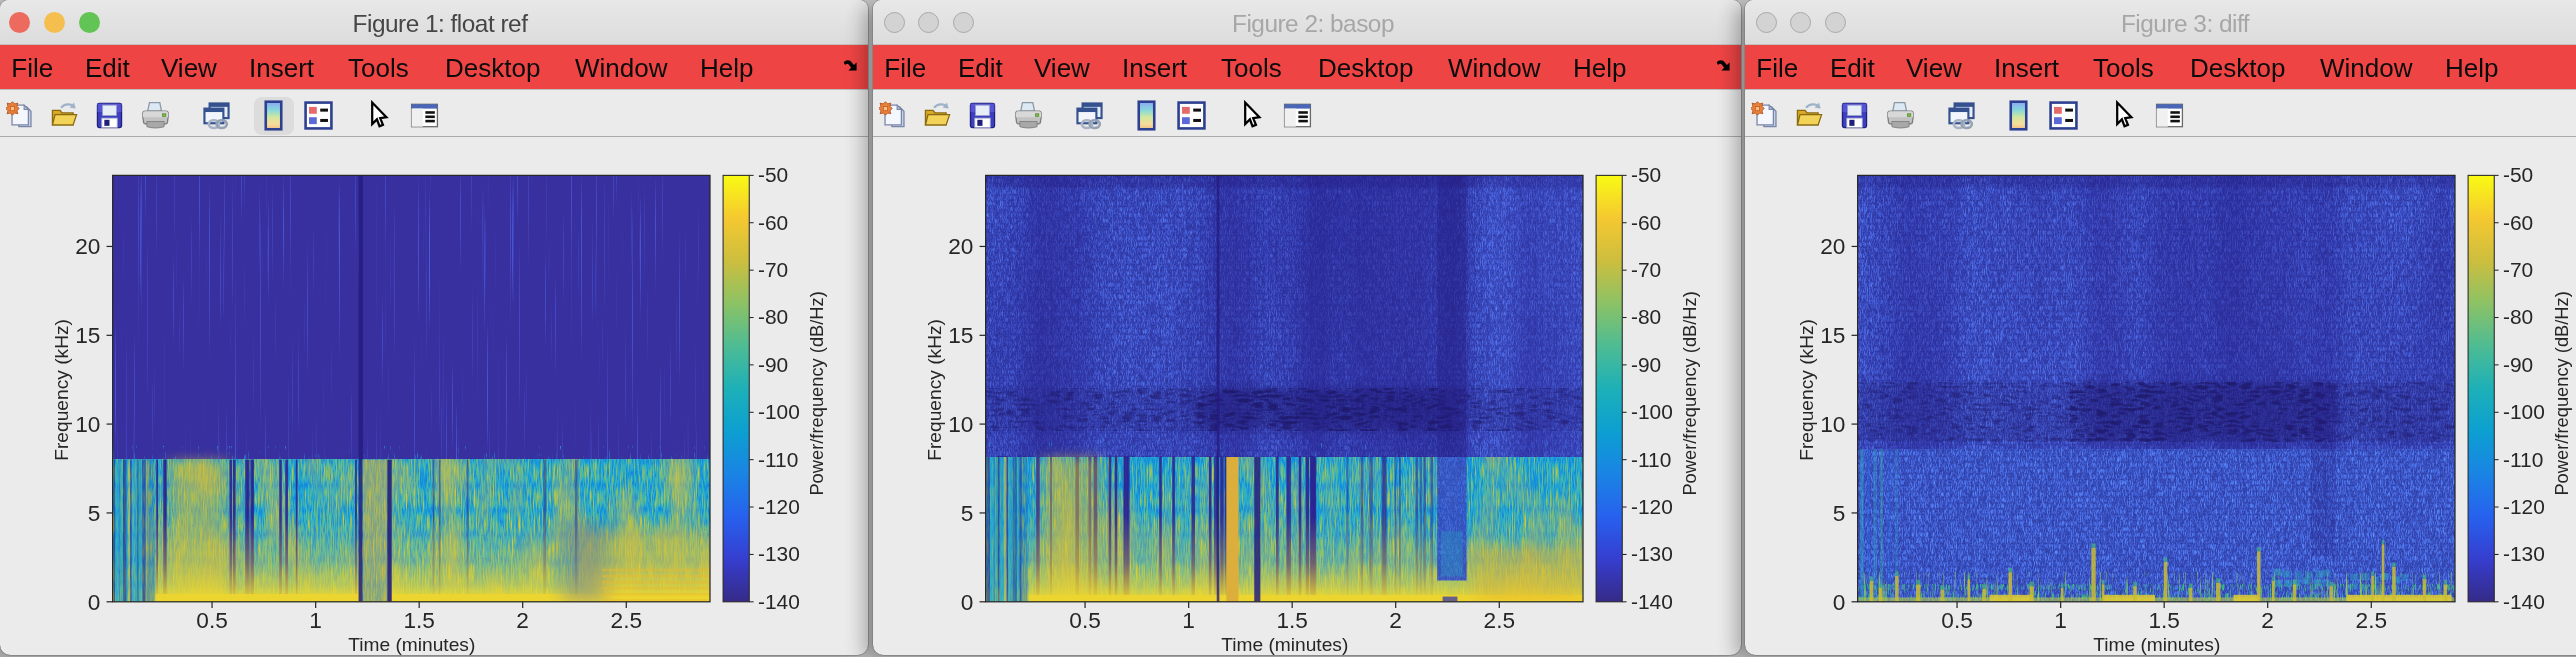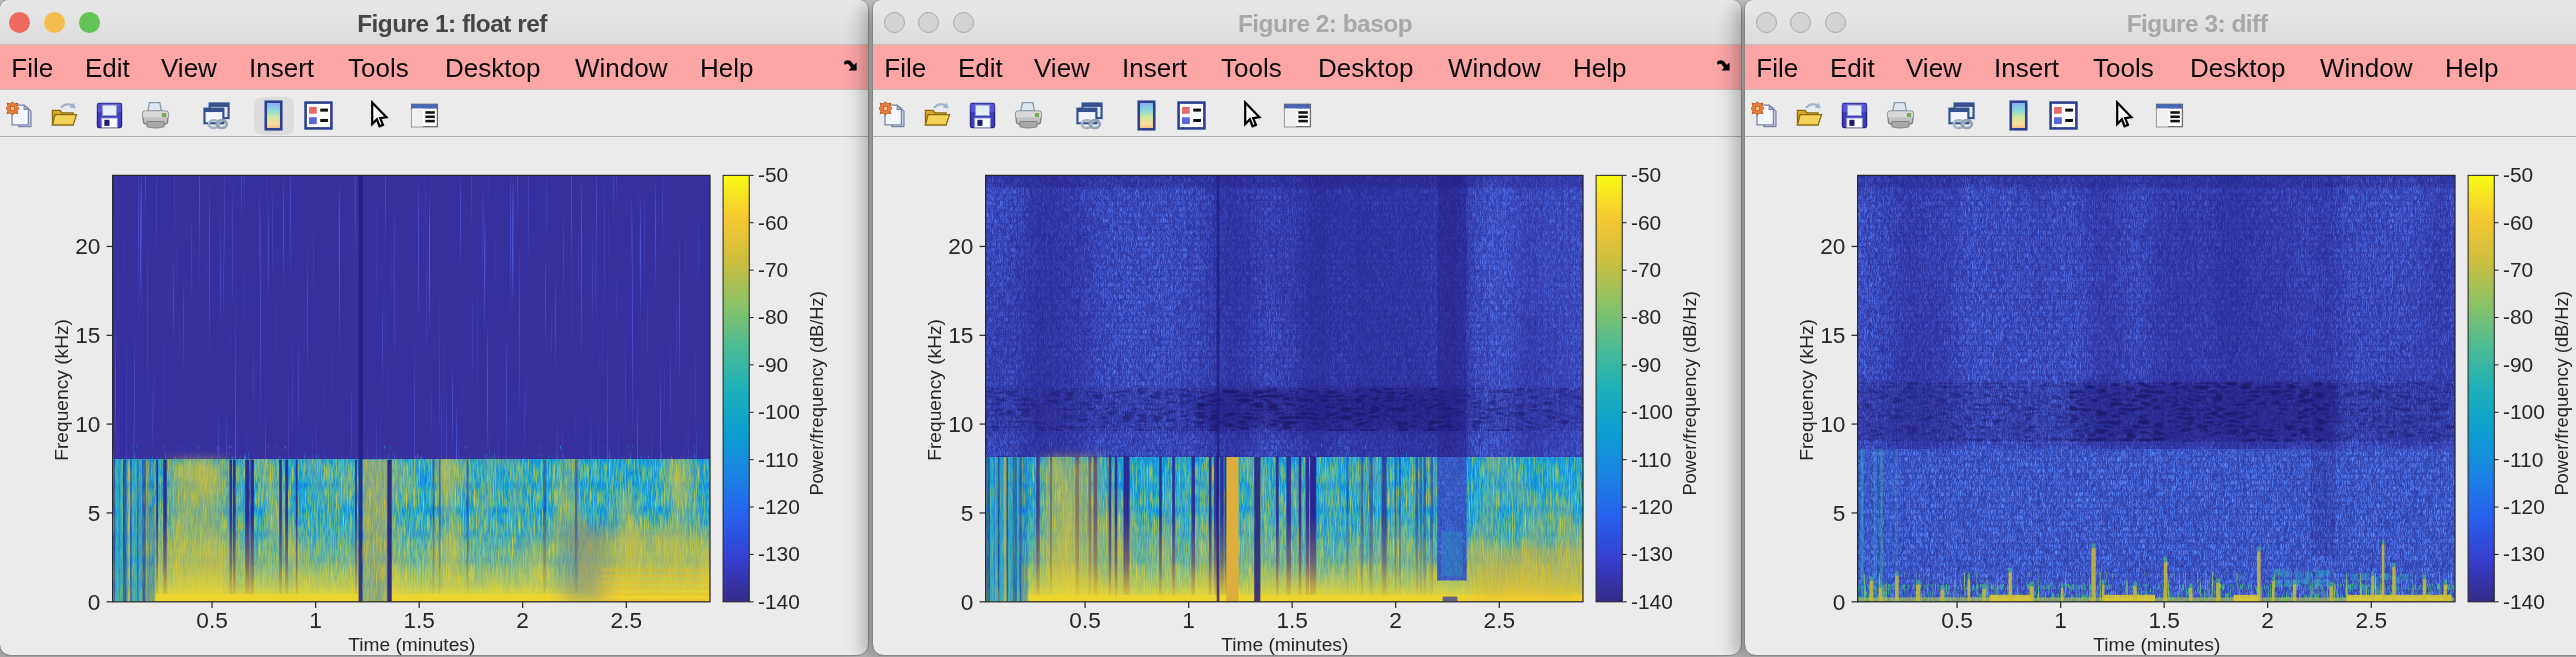--- a/index.html
+++ b/index.html
@@ -1,24 +1,24 @@
 <!DOCTYPE html>
 <html style="font-size:14px"><head><meta charset="utf-8"><style>
 html,body{margin:0;padding:0;width:2576px;height:658px;overflow:hidden;
 background:#c9c9c9;font-family:"Liberation Sans",sans-serif;}
 .win{position:absolute;top:0;width:868px;height:655px;border-radius:8.7px 8.7px 10.5px 10.5px;
 background:#ebebeb;box-shadow:-8.7px 5.2px 19px rgba(0,0,0,.30);outline:0.9px solid rgba(120,120,120,.55);outline-offset:-0.9px;}
 .tbar{position:absolute;left:0;top:0;width:100%;height:45px;
 background:linear-gradient(#e9e8e9,#dddcdd);border-radius:8.7px 8.7px 0 0;
 border-bottom:0.9px solid #c3c2c3;box-sizing:border-box;}
 .tl{position:absolute;top:12.2px;width:21px;height:21px;border-radius:50%;}
-.title{position:absolute;top:0;left:18px;width:100%;height:45px;line-height:47px;
-text-align:center;font-weight:bold;font-size:24.4px;letter-spacing:-0.5px;color:#464646;}
+.title{position:absolute;top:0;left:6px;width:100%;height:45px;line-height:47px;
+text-align:center;font-weight:normal;font-size:24.4px;letter-spacing:-0.5px;color:#464646;}
 .title.dim{color:#a7a7a7;border-radius:19px;}
-.menu{position:absolute;left:0;top:45px;width:100%;height:45px;background:#fca5a5;
+.menu{position:absolute;left:0;top:45px;width:100%;height:45px;background:#ef4444;
 border-bottom:0.9px solid #bdbdbd;box-sizing:border-box;}
 .menu span{position:absolute;top:7.9px;font-size:26px;color:#0c0c0c;}
 .toolbar{position:absolute;left:0;top:92px;width:100%;height:45px;background:#ebebeb;
 border-bottom:0.9px solid #ababab;box-sizing:border-box;}
 .toolbar svg.ic{position:absolute;top:7.9px;}
 .fig{position:absolute;left:0;top:137px;width:868px;height:518px;}
 </style></head>
 <body>
 <div class="win" style="left:0px">
     <div class="tbar">

